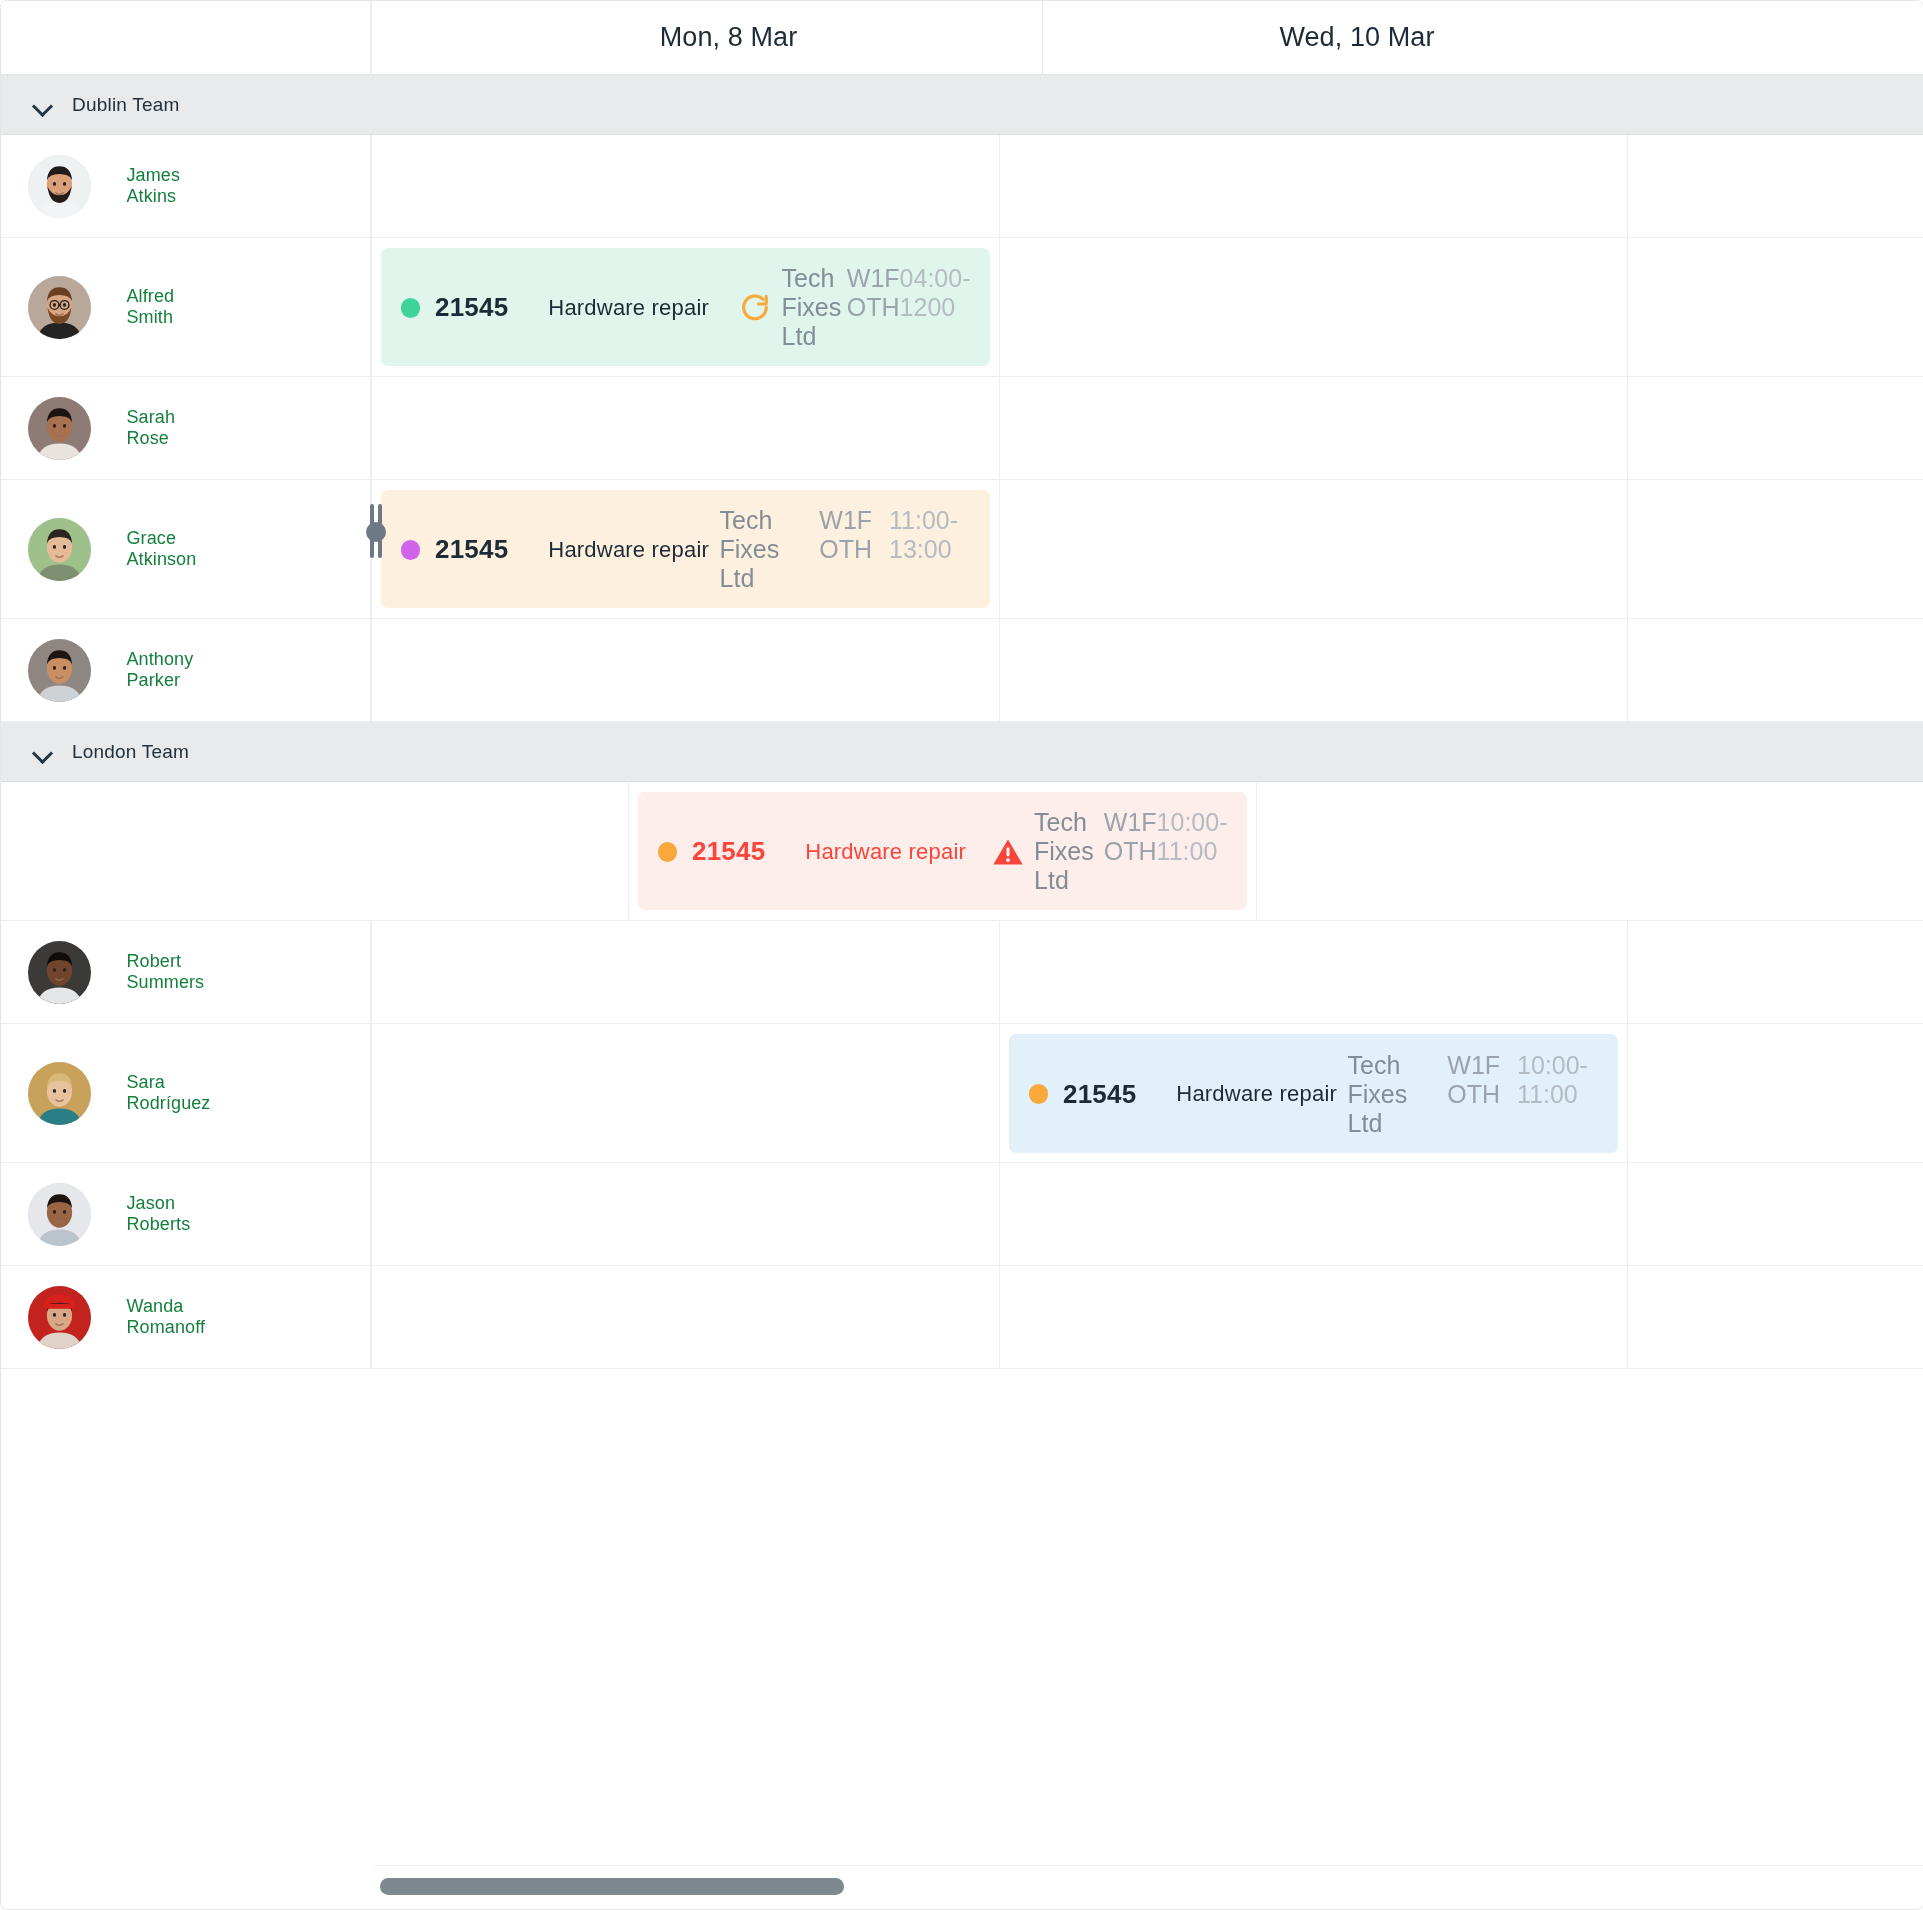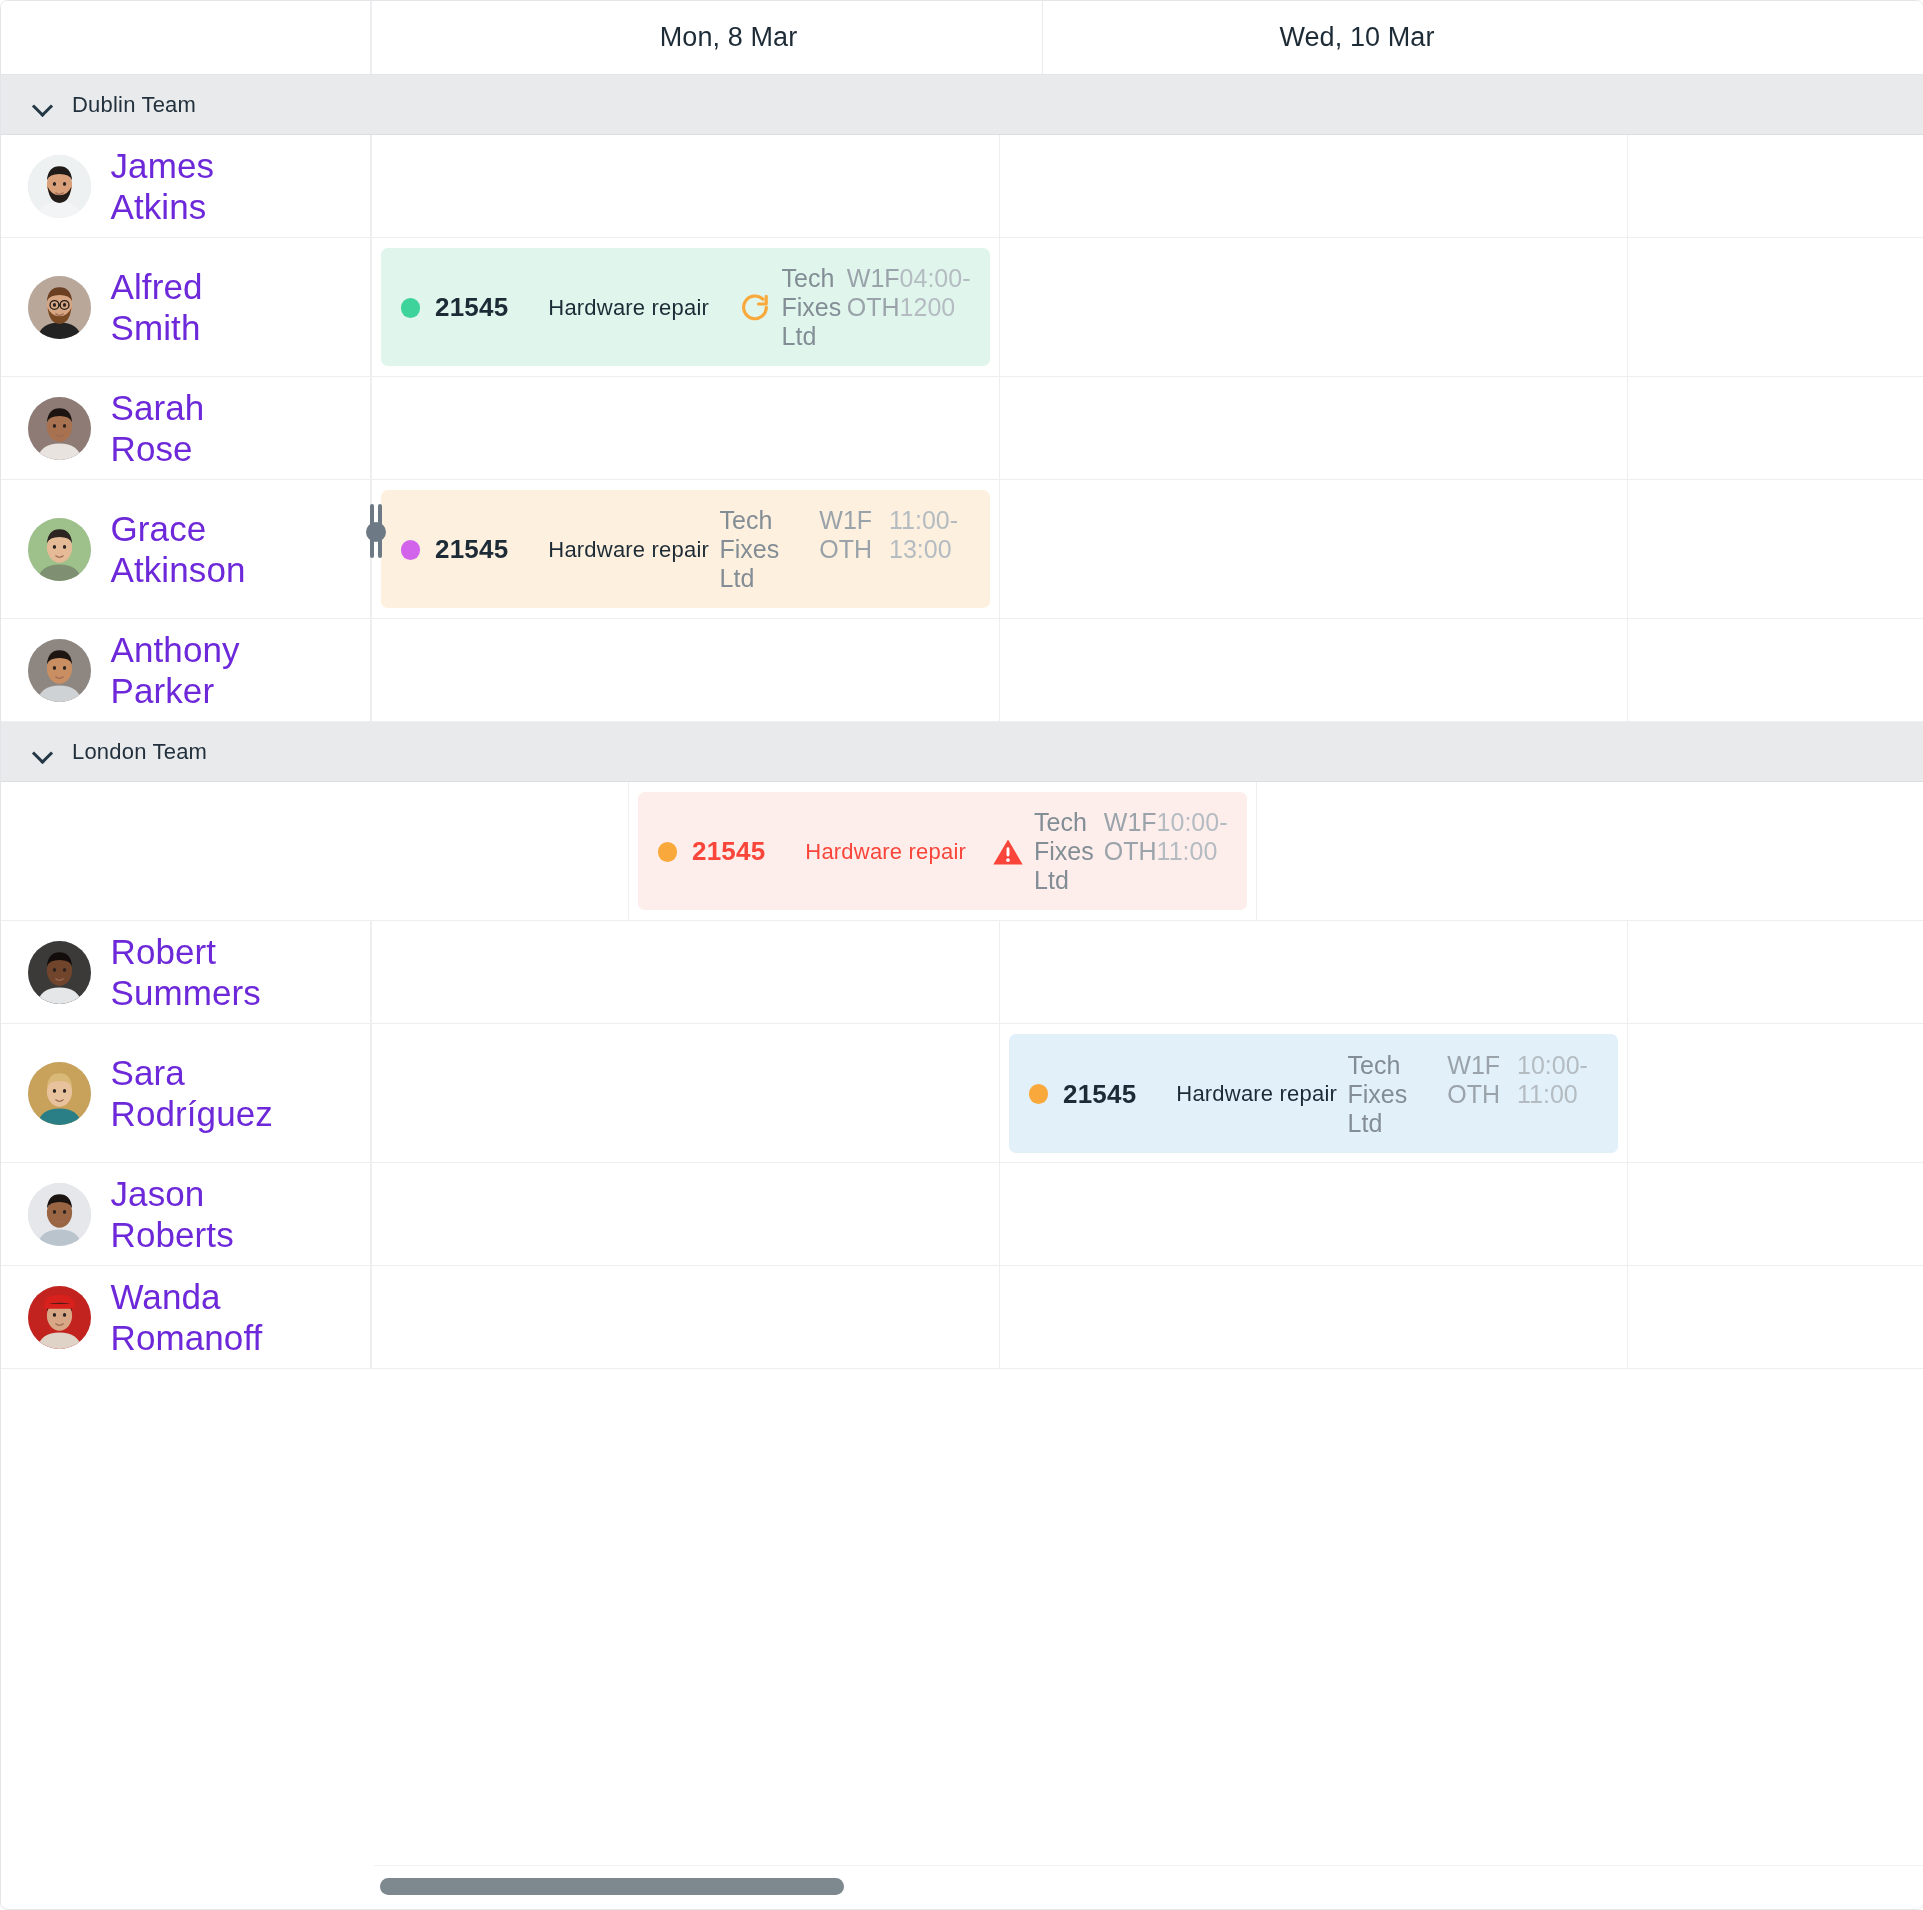--- a/index.html
+++ b/index.html
@@ -79,21 +79,21 @@
   .chev::after {
     content: "";
     position: absolute;
     left: 2.3px; top: 3.8px;
     width: 12px; height: 12px;
     border-right: 3px solid #243745;
     border-bottom: 3px solid #243745;
     transform: rotate(45deg);
   }
   .group-title {
-    font-size: 22px;
+    font-size: 19px;
     color: #22313d;
     letter-spacing: 0.2px;
   }
 
   .emp-row {
     display: flex;
     border-bottom: 1.5px solid #eceef0;
     min-height: 103px;
   }
 
@@ -110,24 +110,25 @@
   .avatar {
     width: 63px; height: 63px;
     flex: 0 0 63px;
     border-radius: 50%;
     overflow: hidden;
     position: relative;
     background: #dfe3e6;
   }
   .avatar svg { display: block; width: 100%; height: 100%; }
   .emp-name {
-    font-size: 35px;
+    font-size: 18px;
     line-height: 1.18;
-    color: #6d28d9;
+    color: #15803d;
     letter-spacing: 0.1px;
+    margin-left: 16px;
   }
 
   .day-cells {
     flex: 1;
     display: flex;
     overflow: hidden;
   }
   .day-cell {
     flex: 0 0 628px;
     width: 628px;

